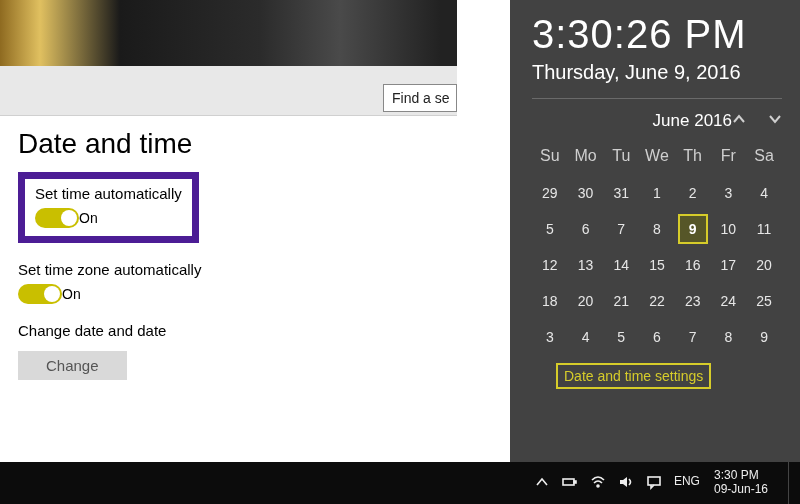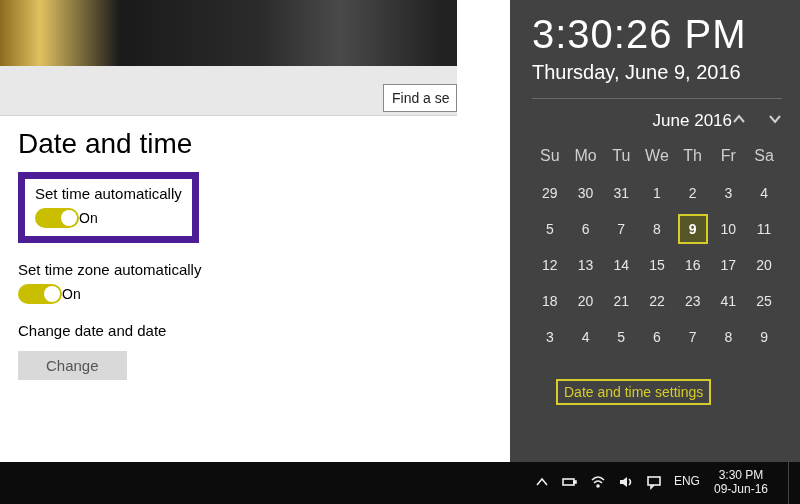--- a/index.html
+++ b/index.html
@@ -30,29 +30,29 @@
   .bigdate { color:#ffffff; font-size:20px; border-bottom:1px solid #6a6a6a; padding:4px 0 14px; margin-bottom:8px; }
   .month-row { display:flex; align-items:center; justify-content:flex-end; padding:4px 0 10px; }
   .month-row .m { font-size:17px; }
   .chevs { display:flex; gap:22px; color:#cfcfcf; }
   .chev svg { width:14px; height:14px; stroke:#cfcfcf; stroke-width:2; fill:none; }
   table.cal { width:100%; border-collapse:collapse; text-align:center; font-size:14px; }
   table.cal th { font-weight:400; color:#cfcfcf; font-size:16px; padding:6px 0 10px; }
   table.cal td { width:14.28%; padding:0; height:36px; color:#e6e6e6; }
   td.dim { color:#8a8a8a; }
   td.today span { display:inline-flex; width:30px; height:30px; align-items:center; justify-content:center; border:2px solid #d6cc2a; background:#565628; color:#fff; font-weight:bold; }
-  .linkrow { margin-top:24px;padding-left:24px; }
+  .linkrow { margin-top:8px;padding-left:24px; }
   .linkbox { display:inline-block; border:2px solid #d6cc2a; padding:3px 6px; color:#d6cc2a; font-size:14px; }
 
   
   .taskbar { position:absolute; bottom:0; left:0; width:800px; height:42px; background:#0c0c0c; color:#eee; display:flex; align-items:center; justify-content:flex-end; padding-right:6px; gap:14px; font-size:12px; }
   .tray { display:flex; gap:12px; }
   .tray svg { width:16px; height:16px; stroke:#eee; stroke-width:1.6; fill:none; }
   .lang { font-size:12px; }
-  .tclock { text-align:center; line-height:1.15; font-size:12px; }
+  .tclock { text-align:left; line-height:1.15; font-size:12px; }
   .showdesk { width:6px; height:42px; border-left:1px solid #444; margin-left:6px;}
 </style>
 </head>
 <body>
 
 <div class="stage">
   <div class="topstrip"></div>
   <div class="graystrip"></div>
   <div class="findbox">Find a se</div>
 
@@ -140,21 +140,21 @@
             <td>16</td>
             <td>17</td>
             <td>20</td>
           </tr>
           <tr>
             <td>18</td>
             <td>20</td>
             <td>21</td>
             <td>22</td>
             <td>23</td>
-            <td>41</td>
+            <td>24</td>
             <td>25</td>
           </tr>
           <tr>
             <td class="dim">3</td>
             <td class="dim">4</td>
             <td class="dim">5</td>
             <td class="dim">6</td>
             <td class="dim">7</td>
             <td class="dim">8</td>
             <td class="dim">9</td>

